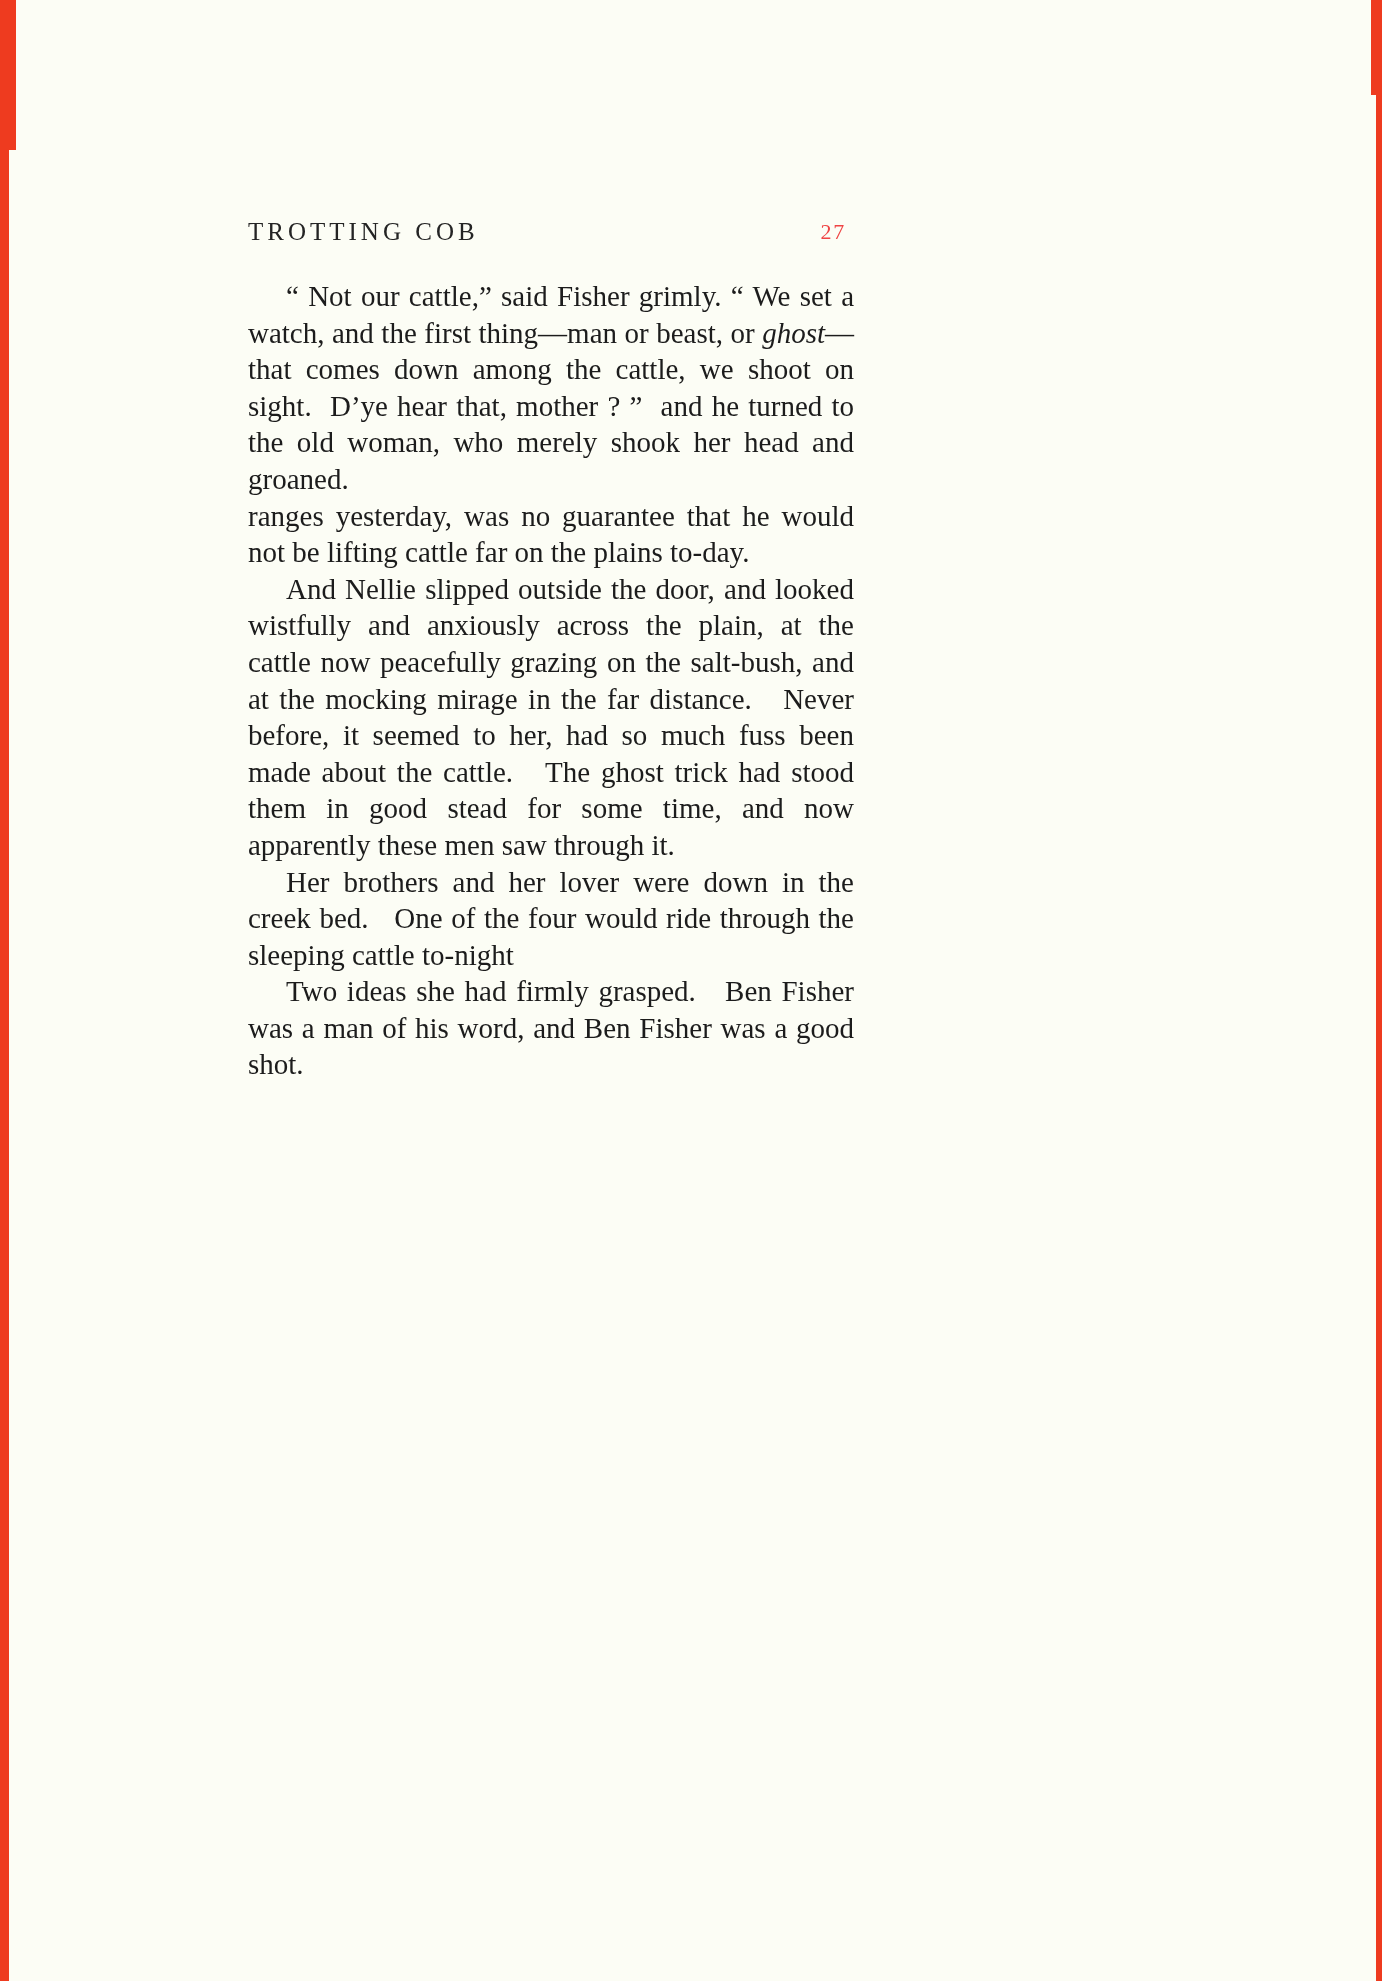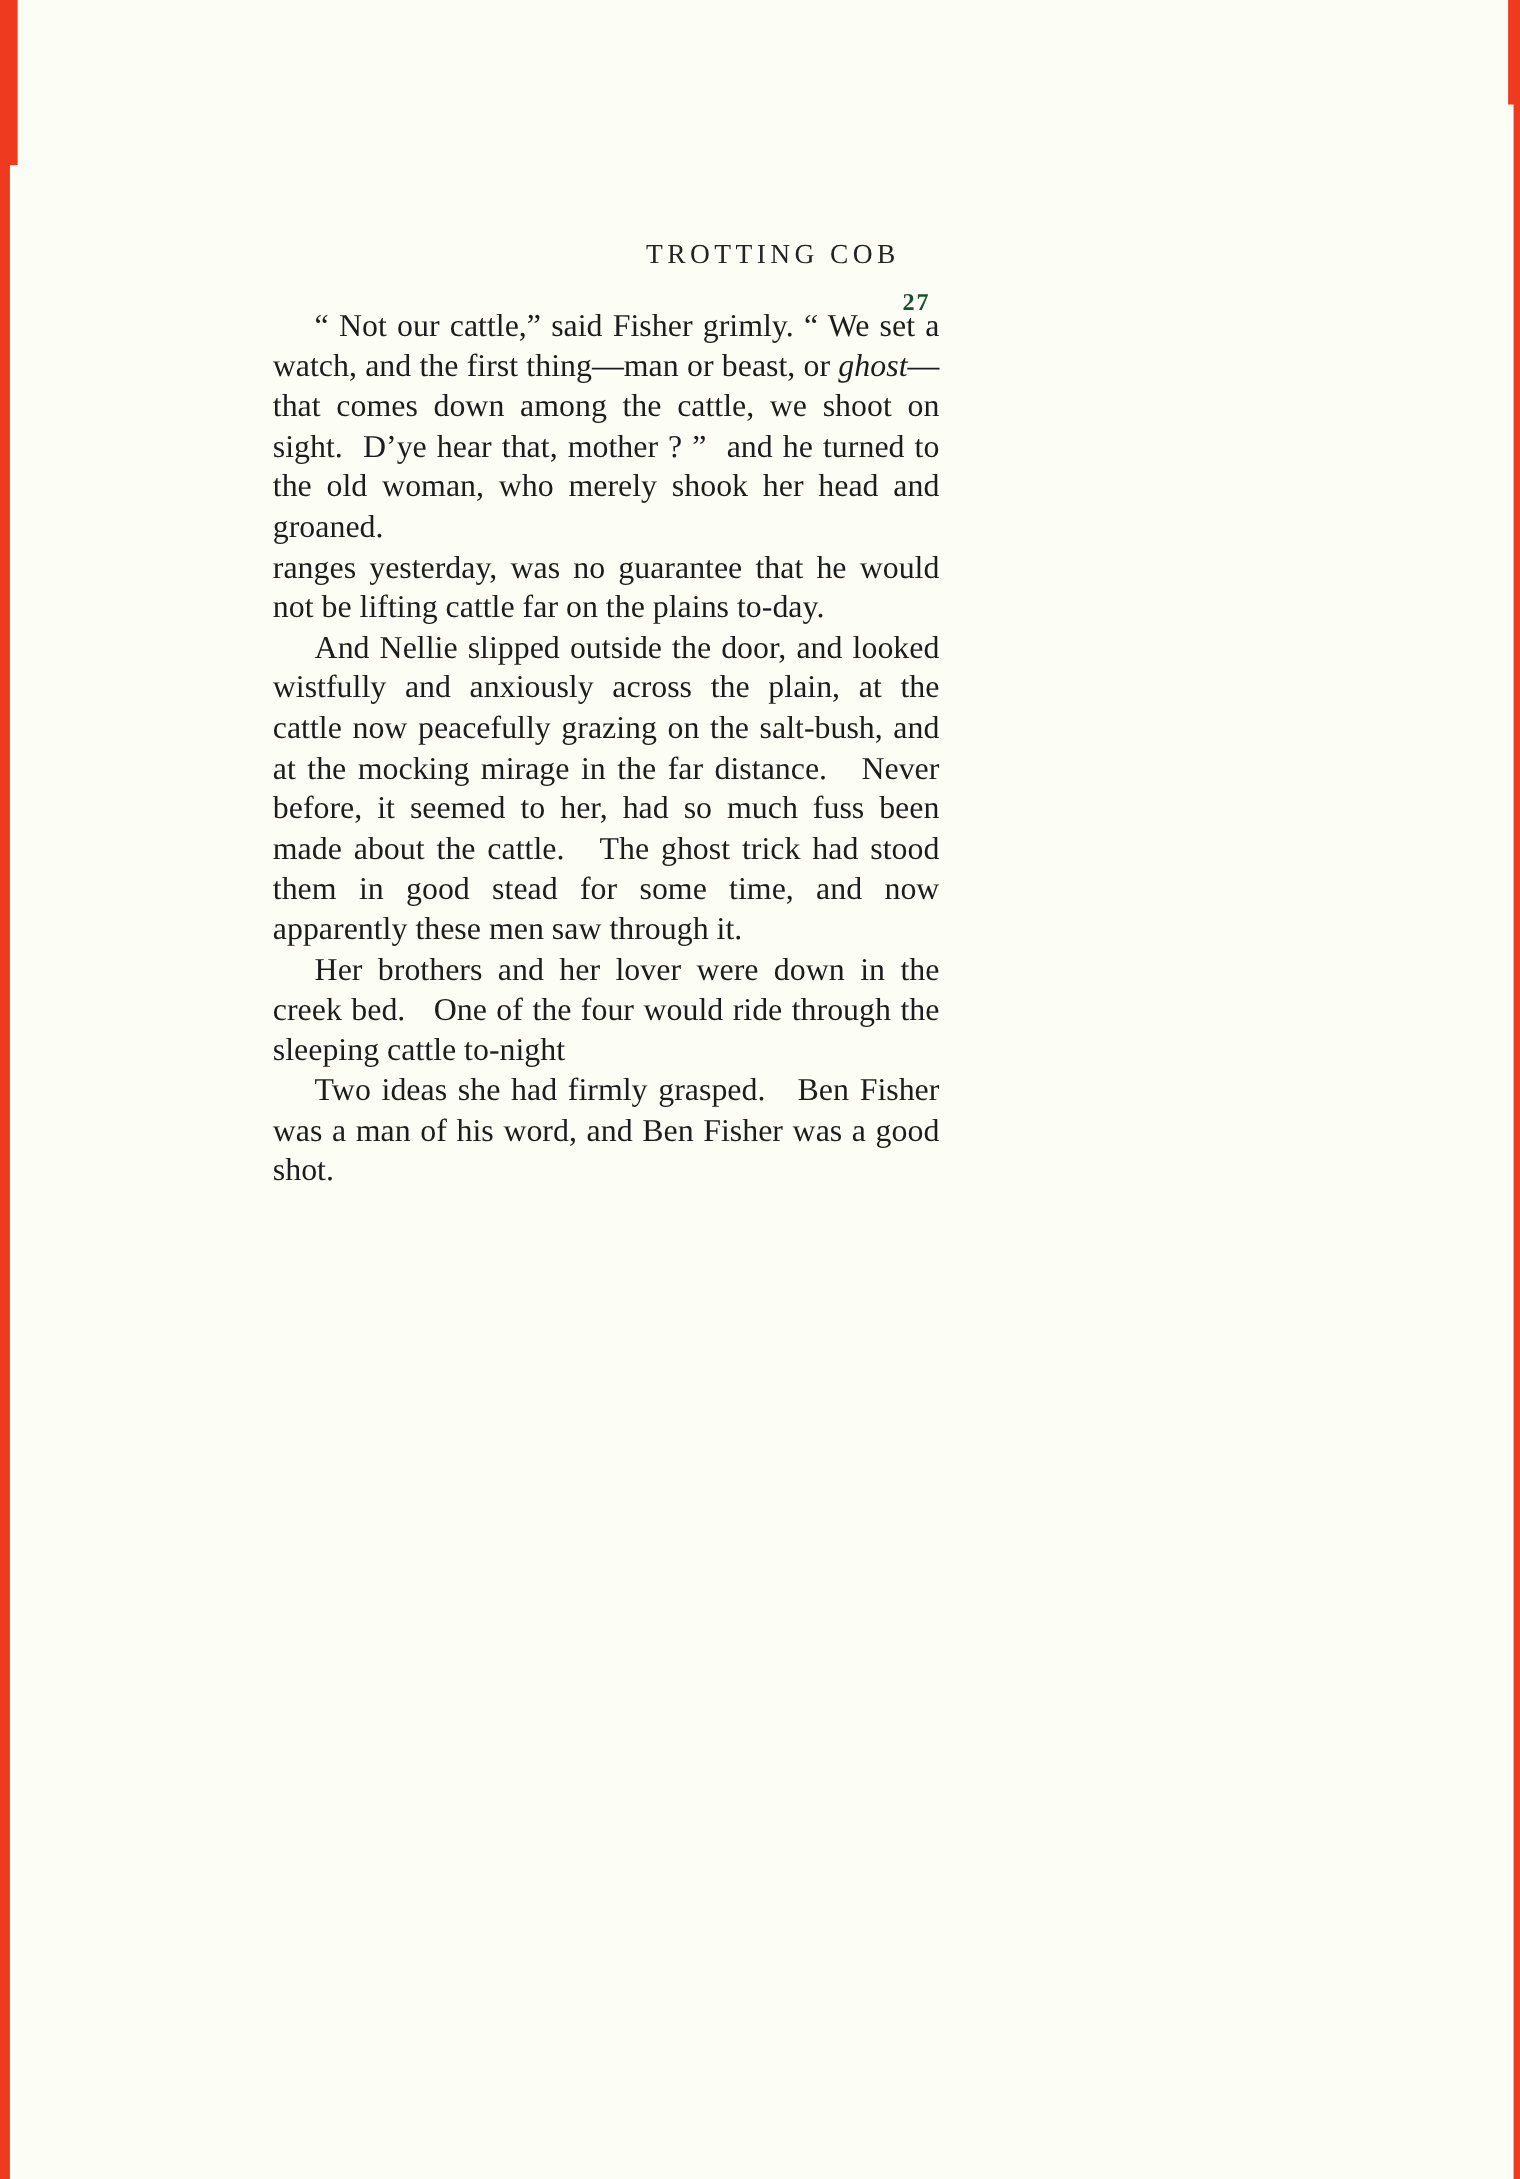--- a/index.html
+++ b/index.html
@@ -34,35 +34,34 @@
   }
   #running-header {
     position: relative;
     height: 34px;
     margin-bottom: 26px;
   }
   #header-title {
     position: absolute;
     left: 0;
     right: 36px;
-    text-align: right;
+    text-align: left;
     font-size: 25px;
     letter-spacing: 0.16em;
     color: #242424;
     white-space: nowrap;
   }
   #page-number {
     position: absolute;
     right: 8px;
     top: 1px;
     font-size: 22px;
-    font-weight: bold;
+    font-weight: normal;
     letter-spacing: 0.08em;
-    color: #14532d;
-    margin-top: 43px;
+    color: #ef4444;
   }
   #text-block p.para {
     margin: 0;
     font-size: 29px;
     line-height: 36.6px;
     text-align: justify;
     white-space: pre-wrap;
   }
   #text-block p.para.indent {
     text-indent: 38px;

